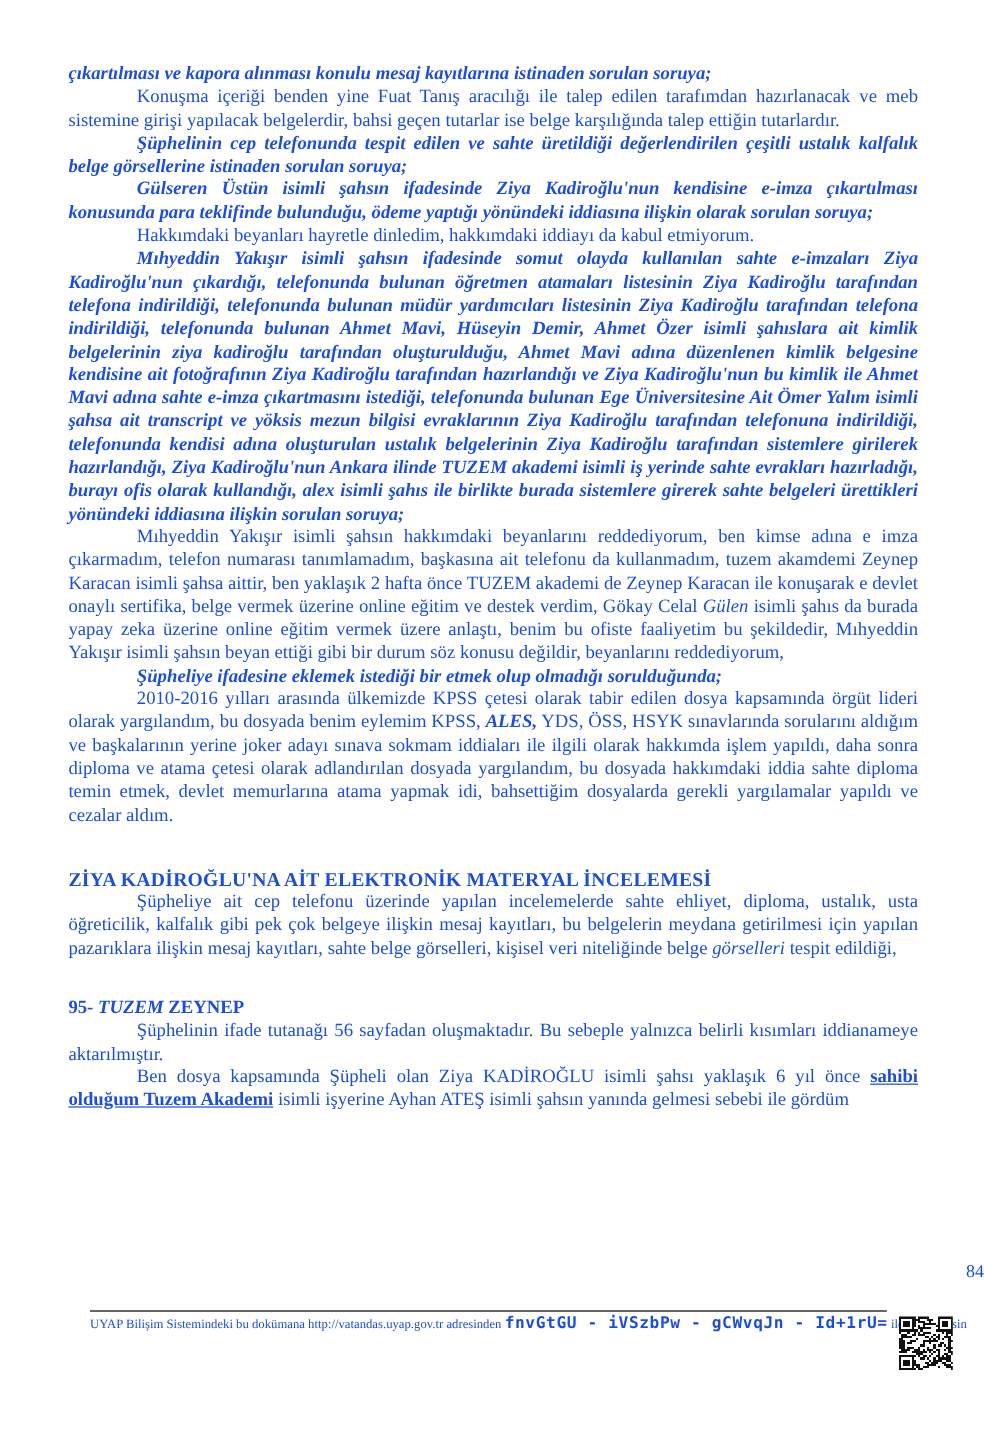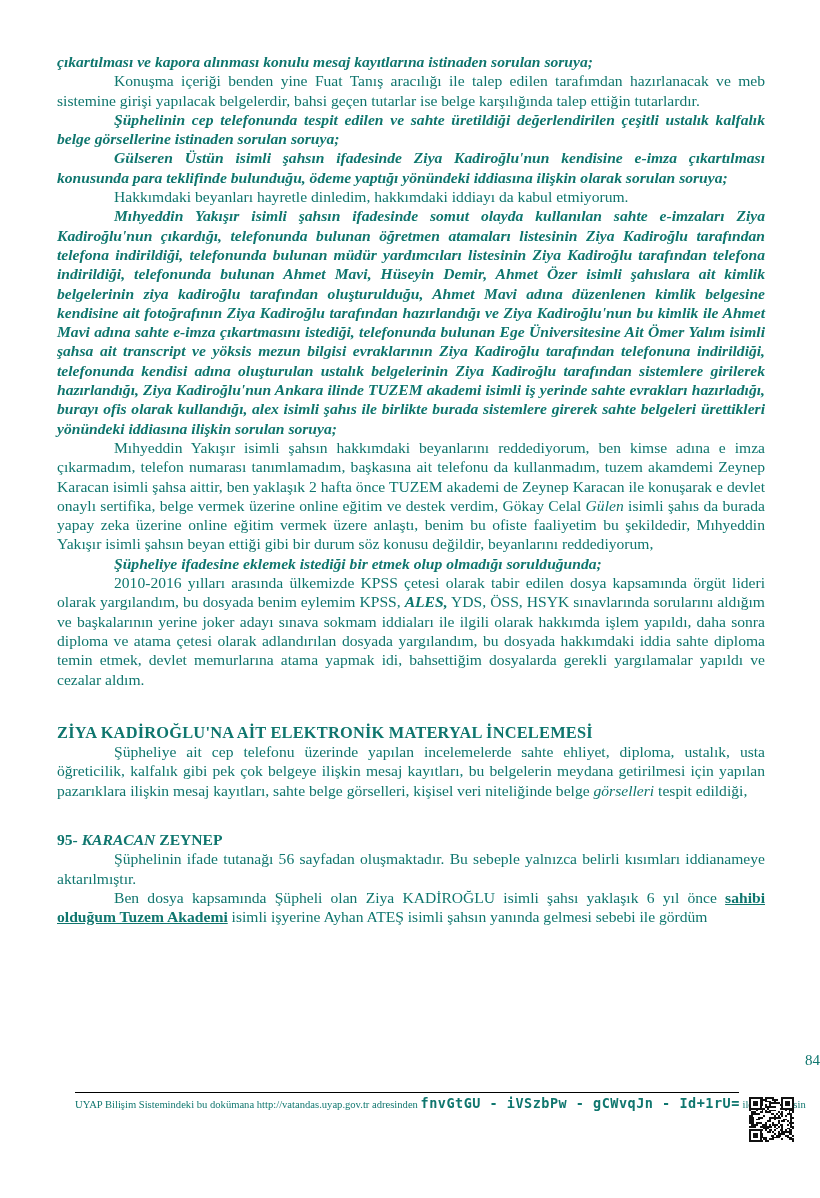--- a/index.html
+++ b/index.html
@@ -1,20 +1,20 @@
 <!DOCTYPE html>
 <html lang="tr"><head>
 <meta charset="utf-8">
 <style>
   html,body{margin:0;padding:0;background:#ffffff;}
   .page{
     position:relative;
     width:820px;height:1198px;
     background:#ffffff;
-    color:#0f766e;
+    color:#1d4ed8;
     font-family:"Liberation Serif","DejaVu Serif",serif;
     overflow:hidden;
   }
   .body-text{
     position:absolute;
     left:57px;top:52px;
     width:708px;
   }
   .body-text p{
     margin:0;
@@ -80,21 +80,21 @@
       <p class="a"><span class="">Konuşma içeriği benden yine Fuat Tanış aracılığı ile talep edilen tarafımdan hazırlanacak ve meb sistemine girişi yapılacak belgelerdir, bahsi geçen tutarlar ise belge karşılığında talep ettiğin tutarlardır.</span></p>
       <p class="q"><span class="">Şüphelinin cep telefonunda tespit edilen ve sahte üretildiği değerlendirilen çeşitli ustalık kalfalık belge görsellerine istinaden sorulan soruya;</span></p>
       <p class="q"><span class="">Gülseren Üstün isimli şahsın ifadesinde Ziya Kadiroğlu'nun kendisine e-imza çıkartılması konusunda para  teklifinde bulunduğu, ödeme yaptığı yönündeki iddiasına ilişkin olarak sorulan soruya;</span></p>
       <p class="a"><span class="">Hakkımdaki beyanları hayretle dinledim, hakkımdaki iddiayı da kabul etmiyorum.</span></p>
       <p class="q"><span class="">Mıhyeddin Yakışır isimli şahsın ifadesinde somut olayda kullanılan sahte e-imzaları Ziya Kadiroğlu'nun çıkardığı, telefonunda bulunan öğretmen atamaları listesinin Ziya Kadiroğlu tarafından telefona indirildiği,  telefonunda bulunan müdür yardımcıları listesinin  Ziya Kadiroğlu tarafından telefona indirildiği, telefonunda bulunan Ahmet Mavi, Hüseyin Demir, Ahmet Özer isimli şahıslara ait kimlik belgelerinin ziya kadiroğlu tarafından oluşturulduğu, Ahmet Mavi  adına düzenlenen kimlik belgesine kendisine ait fotoğrafının Ziya Kadiroğlu tarafından hazırlandığı ve Ziya Kadiroğlu'nun bu kimlik ile Ahmet Mavi adına sahte e-imza çıkartmasını istediği, telefonunda bulunan  Ege Üniversitesine Ait Ömer Yalım isimli şahsa ait  transcript ve yöksis mezun bilgisi evraklarının  Ziya Kadiroğlu tarafından telefonuna indirildiği, telefonunda kendisi adına oluşturulan ustalık belgelerinin  Ziya Kadiroğlu tarafından sistemlere girilerek hazırlandığı, Ziya Kadiroğlu'nun Ankara ilinde TUZEM akademi isimli iş yerinde sahte evrakları hazırladığı, burayı ofis olarak kullandığı, alex  isimli şahıs ile birlikte burada sistemlere girerek sahte belgeleri ürettikleri  yönündeki iddiasına ilişkin sorulan soruya;</span></p>
       <p class="a"><span class="">Mıhyeddin Yakışır isimli şahsın hakkımdaki beyanlarını  reddediyorum, ben kimse adına e imza çıkarmadım, telefon numarası  tanımlamadım, başkasına ait telefonu da kullanmadım, tuzem akamdemi Zeynep Karacan isimli şahsa aittir, ben yaklaşık 2 hafta önce TUZEM akademi de Zeynep Karacan ile konuşarak e devlet onaylı sertifika, belge vermek üzerine online eğitim ve destek verdim, Gökay Celal </span><span class=" seg-i">Gülen</span><span class=""> isimli şahıs da burada yapay zeka üzerine online eğitim vermek üzere anlaştı, benim bu ofiste faaliyetim bu şekildedir, Mıhyeddin Yakışır isimli şahsın beyan ettiği gibi bir durum söz konusu değildir, beyanlarını reddediyorum,</span></p>
       <p class="q"><span class="">Şüpheliye ifadesine eklemek istediği bir etmek olup olmadığı sorulduğunda;</span></p>
       <p class="a"><span class="">2010-2016 yılları arasında ülkemizde KPSS çetesi olarak tabir edilen dosya kapsamında örgüt lideri olarak yargılandım, bu dosyada benim eylemim KPSS, </span><span class=" seg-b seg-i">ALES,</span><span class=""> YDS, ÖSS, HSYK sınavlarında sorularını aldığım ve başkalarının yerine joker adayı sınava sokmam iddiaları ile ilgili olarak hakkımda işlem yapıldı, daha sonra diploma ve atama çetesi olarak adlandırılan dosyada yargılandım, bu dosyada hakkımdaki iddia sahte diploma temin etmek, devlet memurlarına atama yapmak idi, bahsettiğim dosyalarda gerekli yargılamalar yapıldı ve cezalar aldım.</span></p>
       <p class="h1"><span class="">ZİYA KADİROĞLU'NA AİT ELEKTRONİK MATERYAL İNCELEMESİ</span></p>
       <p class="a"><span class="">Şüpheliye ait cep telefonu üzerinde yapılan  incelemelerde sahte ehliyet, diploma, ustalık, usta öğreticilik, kalfalık gibi pek çok belgeye ilişkin mesaj kayıtları, bu belgelerin meydana getirilmesi için yapılan pazarıklara ilişkin mesaj kayıtları, sahte belge görselleri, kişisel veri niteliğinde belge </span><span class=" seg-i">görselleri</span><span class=""> tespit edildiği,</span></p>
-      <p class="h2"><span class=" seg-b">95- </span><span class=" seg-b seg-i">KARACAN</span><span class=" seg-b">  ZEYNEP</span></p>
+      <p class="h2"><span class=" seg-b">95- </span><span class=" seg-b seg-i">TUZEM</span><span class=" seg-b">  ZEYNEP</span></p>
       <p class="note"><span class="">Şüphelinin ifade tutanağı 56 sayfadan oluşmaktadır. Bu sebeple yalnızca belirli kısımları iddianameye aktarılmıştır.</span></p>
       <p class="a"><span class="">Ben dosya kapsamında Şüpheli olan Ziya KADİROĞLU isimli  şahsı yaklaşık  6 yıl önce </span><span class=" seg-b seg-u">sahibi olduğum Tuzem  Akademi</span><span class=""> isimli işyerine Ayhan ATEŞ isimli şahsın yanında gelmesi sebebi ile gördüm</span></p>
     </div>
 
   <div class="page-number">84</div>
 
   <div class="footer"><span>UYAP Bilişim Sistemindeki bu dokümana http://vatandas.uyap.gov.tr adresinden</span><span>&nbsp;</span><span class="code">fnvGtGU - iVSzbPw - gCWvqJn - Id+1rU=</span><span>&nbsp;</span><span>ile erişebilirsin</span></div>
 
   <div class="qr">
       <svg viewBox="0 0 25 25" xmlns="http://www.w3.org/2000/svg">

